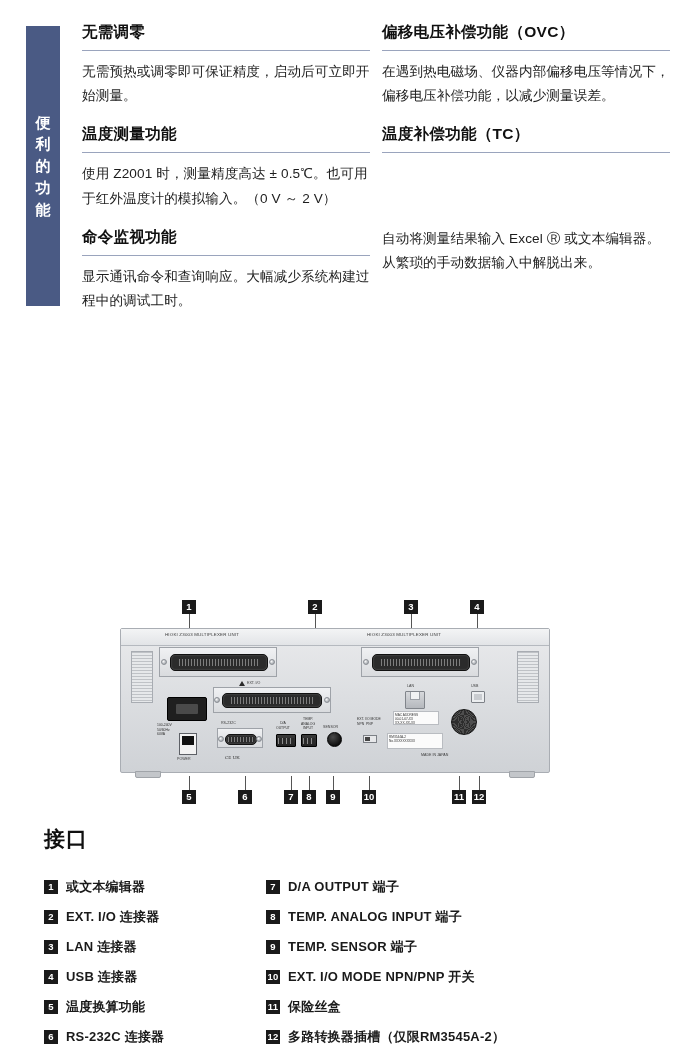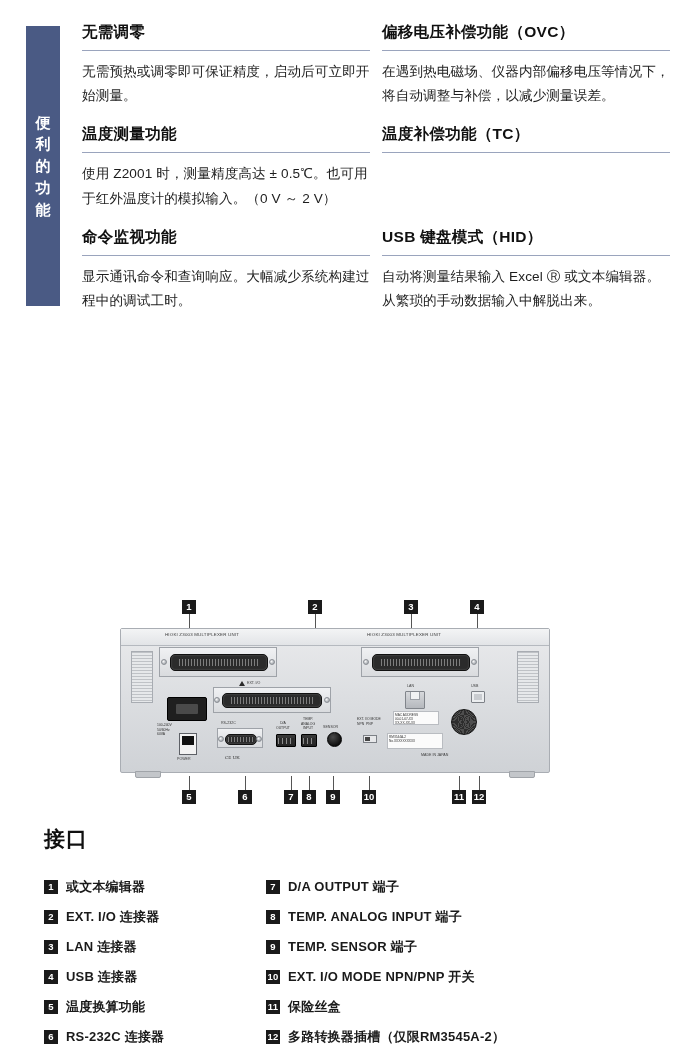--- a/index.html
+++ b/index.html
@@ -320,38 +320,37 @@
 </div>
 
 <div class="features">
 
   <div class="feat">
     <div class="feat-title">无需调零</div>
     <div class="feat-body">无需预热或调零即可保证精度，启动后可立即开始测量。</div>
   </div>
   <div class="feat">
     <div class="feat-title">偏移电压补偿功能（OVC）</div>
-    <div class="feat-body">在遇到热电磁场、仪器内部偏移电压等情况下，将自动调整与补偿，以减少测量误差。</div>
+    <div class="feat-body">在遇到热电磁场、仪器内部偏移电压等情况下，偏移电压补偿功能，以减少测量误差。</div>
   </div>
 
   <div class="feat">
     <div class="feat-title">温度测量功能</div>
     <div class="feat-body">使用 Z2001 时，测量精度高达 ± 0.5℃。也可用于红外温度计的模拟输入。（0 V ～ 2 V）</div>
   </div>
   <div class="feat">
     <div class="feat-title">温度补偿功能（TC）</div>
   </div>
 
   <div class="feat">
     <div class="feat-title">命令监视功能</div>
     <div class="feat-body">显示通讯命令和查询响应。大幅减少系统构建过程中的调试工时。</div>
   </div>
 
   <div class="feat">
-    <div class="feat-title">USB 键盘模式（HID）</div>
     <div class="feat-body">自动将测量结果输入 Excel Ⓡ 或文本编辑器。从繁琐的手动数据输入中解脱出来。</div>
   </div>
 
 </div>
 
 <div class="device-area">
 
   <div class="chip" style="left:62px; top:0px;">1</div>
   <div class="tick" style="left:69px; top:14px; height:86px;"></div>
 

